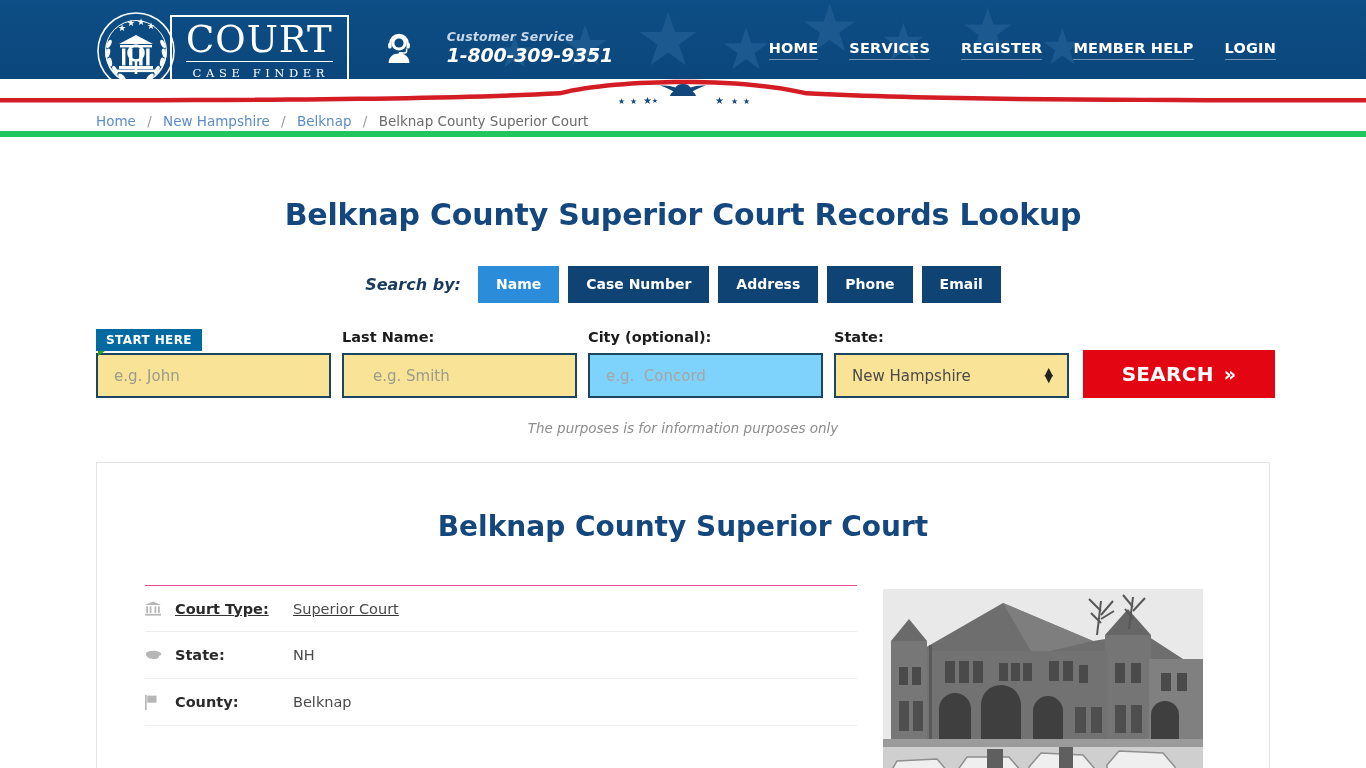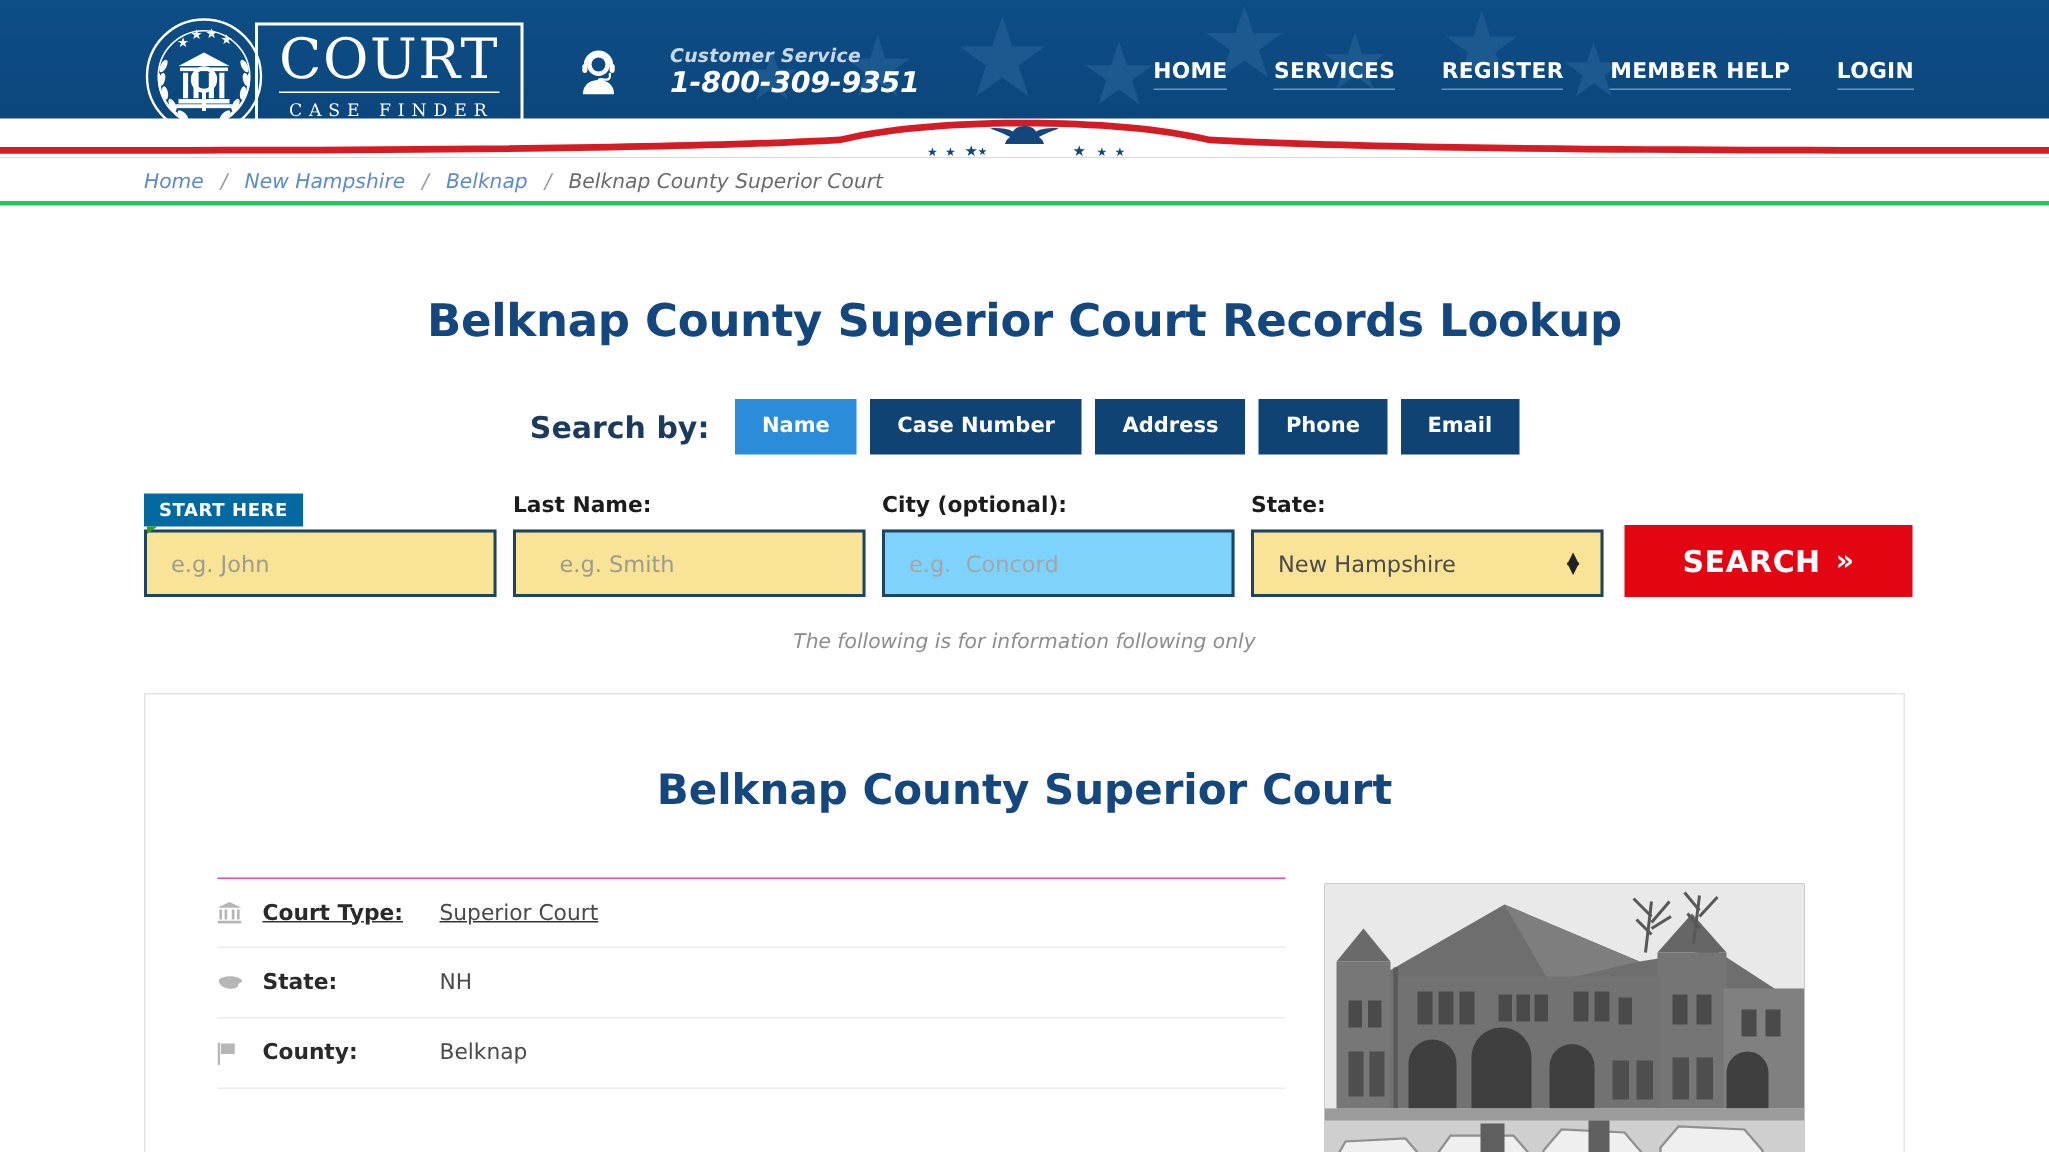--- a/index.html
+++ b/index.html
@@ -99,23 +99,22 @@
     position: relative;
     height: 26px;
     background: #ffffff;
     margin-top: -26px;
     z-index: 4;
   }
   .banner svg { display: block; width: 100%; height: 26px; }
 
   
   .crumb-bar {
-    border-bottom: 3px solid #22c55e;
+    border-bottom: 6px solid #22c55e;
     height: 32px;
-    font-style: italic;
   }
   .crumb {
     width: 1190px; margin: 0 auto;
     font-size: 13.5px; color: #6b6b6b;
     line-height: 32px;
     padding-left: 8px;
   }
   .crumb a { color: #5b8cc8; text-decoration: none; }
   .crumb .sep { color: #9a9a9a; margin: 0 7px; }
 
@@ -130,21 +129,21 @@
     letter-spacing: -.2px;
     margin-top: 58px;
   }
 
   
   .searchby {
     display: flex; align-items: center; justify-content: center;
     gap: 9px; margin-top: 34px;
   }
   .searchby-label {
-    color: #1b3a5c; font-size: 20px; font-weight: bold; 
+    color: #1b3a5c; font-size: 16px; font-weight: bold; font-style: italic;
     margin-right: 8px;
   }
   .tab {
     background: #0f4374; color: #ffffff;
     font-size: 14px; font-weight: bold;
     padding: 11px 18px 12px 18px;
     cursor: pointer;
     line-height: 1;
   }
   .tab.active { background: #2b8cd9; }
@@ -453,21 +452,21 @@
         </div>
       </div>
 
       <button class="btn-search">
         <span>SEARCH</span>
         <span class="chev">»</span>
       </button>
     </div>
   </div>
 
-  <div class="disclaimer">The following is for information following only</div>
+  <div class="disclaimer">The purposes is for information purposes only</div>
 
   <div class="card">
     <h2 class="card-title">Belknap County Superior Court</h2>
 
     <div class="card-body">
       <div class="details">
 
         <div class="drow">
           <span class="drow-icon">
             <svg viewBox="0 0 18 16" width="16" height="15" fill="#b6b6b6">

